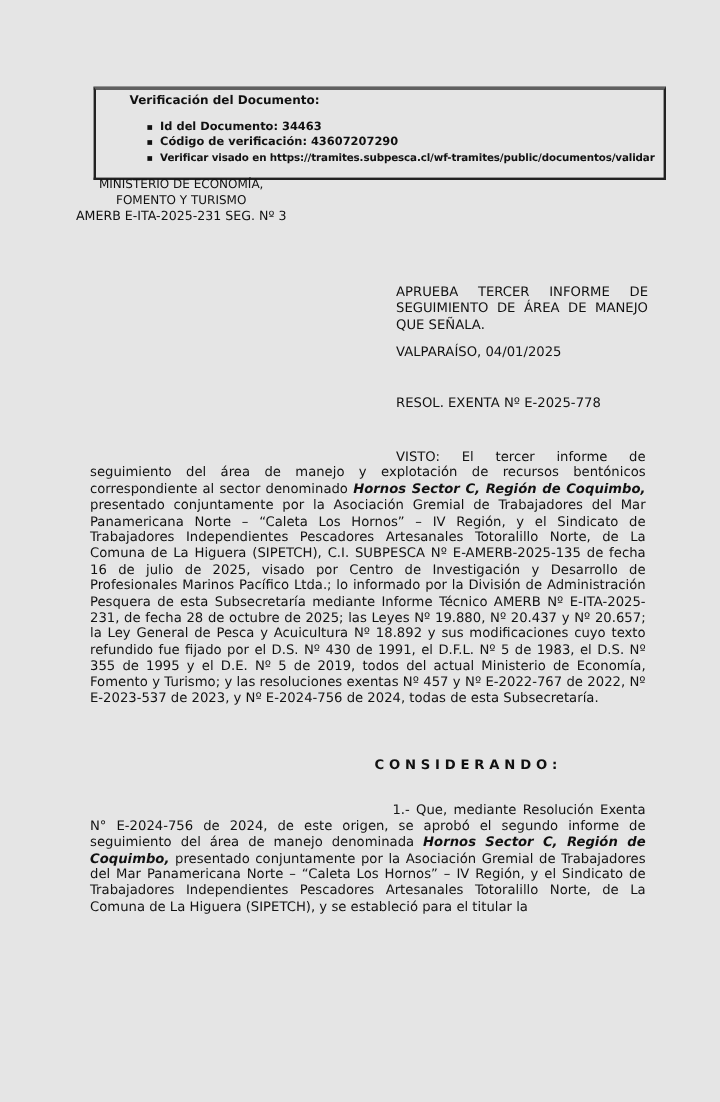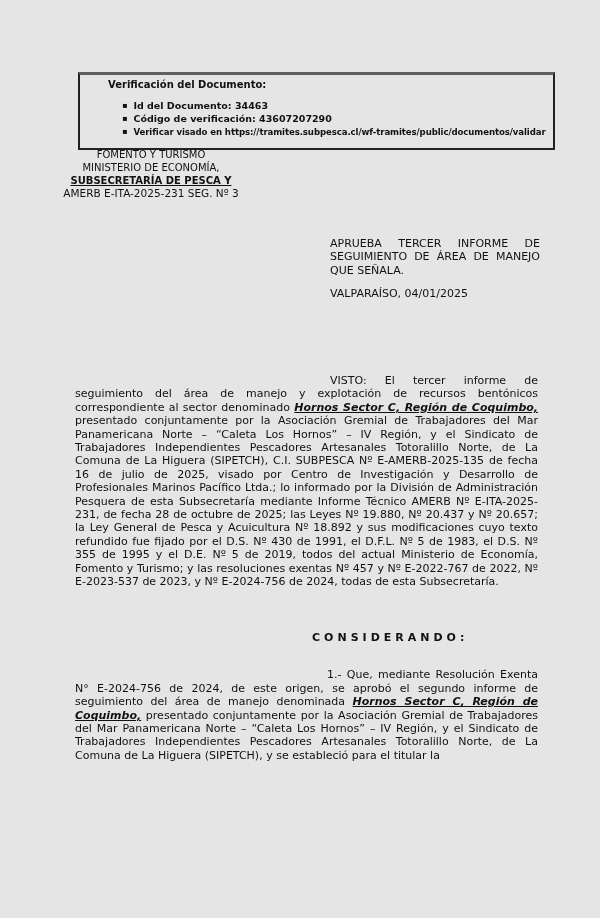--- a/index.html
+++ b/index.html
@@ -53,21 +53,21 @@
     font-size:11px; line-height:13.4px;
   }
   .considerando-heading{
     font-weight:bold; letter-spacing:4px; margin-left:237px;
     font-size:11px; white-space:nowrap;
   }
   .considerando-item{
     margin-top:24px; text-align:justify; text-indent:252px;
   }
   .bold{ font-weight:normal; }
-  .area-name{ font-weight:bold; font-style:italic;text-decoration:underline; }
+  .area-name{ font-weight:bold; font-style:italic; }
 </style>
 </head>
 <body>
 
 <div class="page">
 
   <div class="verify-box">
     <div class="verify-title">Verificación del Documento:</div>
     <div class="verify-list">
       <div class="verify-row">
@@ -79,28 +79,28 @@
         <span class="vtext">Código de verificación: 43607207290</span>
       </div>
       <div class="verify-row url">
         <span class="bullet">▪</span>
         <span class="vtext">Verificar visado en https://tramites.subpesca.cl/wf-tramites/public/documentos/validar</span>
       </div>
     </div>
   </div>
 
   <div class="letterhead">
+    <div>MINISTERIO DE ECONOMÍA,</div>
     <div>FOMENTO Y TURISMO</div>
-    <div>MINISTERIO DE ECONOMÍA,</div>
-    <div class="sub">SUBSECRETARÍA DE PESCA Y</div>
     <div class="amerb">AMERB E-ITA-2025-231 SEG. Nº 3</div>
   </div>
 
   <div class="subject">APRUEBA TERCER INFORME DE SEGUIMIENTO DE ÁREA DE MANEJO QUE SEÑALA.</div>
   <div class="place-date">VALPARAÍSO, 04/01/2025</div>
+  <div class="resol">RESOL. EXENTA Nº E-2025-778</div>
 
   <div class="visto-block">
     <p><span class="bold">VISTO:</span><span> El tercer informe de seguimiento del área de manejo y explotación de recursos bentónicos correspondiente al sector denominado </span><span class="area-name">Hornos Sector C, Región de Coquimbo,</span><span> presentado conjuntamente por la Asociación Gremial de Trabajadores del Mar Panamericana Norte – “Caleta Los Hornos” – IV Región, y el Sindicato de Trabajadores Independientes Pescadores Artesanales Totoralillo Norte, de La Comuna de La Higuera (SIPETCH), C.I. SUBPESCA Nº E-AMERB-2025-135 de fecha 16 de julio de 2025, visado por Centro de Investigación y Desarrollo de Profesionales Marinos Pacífico Ltda.; lo informado por la División de Administración Pesquera de esta Subsecretaría mediante Informe Técnico AMERB Nº E-ITA-2025-231, de fecha 28 de octubre de 2025; las Leyes Nº 19.880, Nº 20.437 y Nº 20.657; la Ley General de Pesca y Acuicultura Nº 18.892 y sus modificaciones cuyo texto refundido fue fijado por el D.S. Nº 430 de 1991, el D.F.L. Nº 5 de 1983, el D.S. Nº 355 de 1995 y el D.E. Nº 5 de 2019, todos del actual Ministerio de Economía, Fomento y Turismo; y las resoluciones exentas Nº 457 y Nº E-2022-767 de 2022, Nº E-2023-537 de 2023, y Nº E-2024-756 de 2024, todas de esta Subsecretaría.</span></p>
   </div>
 
   <div class="considerando-block">
     <div class="considerando-heading">CONSIDERANDO:</div>
     <p class="considerando-item"><span>1.- Que, mediante Resolución Exenta N° E-2024-756 de 2024, de este origen, se aprobó el segundo informe de seguimiento del área de manejo denominada </span><span class="area-name">Hornos Sector C, Región de Coquimbo,</span><span> presentado conjuntamente por la Asociación Gremial de Trabajadores del Mar Panamericana Norte – “Caleta Los Hornos” – IV Región, y el Sindicato de Trabajadores Independientes Pescadores Artesanales Totoralillo Norte, de La Comuna de La Higuera (SIPETCH), y se estableció para el titular la</span></p>
   </div>
 

